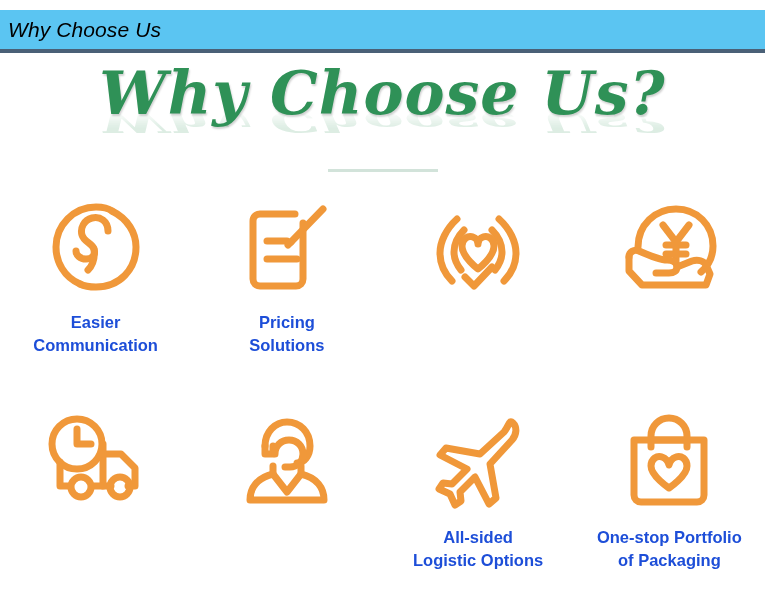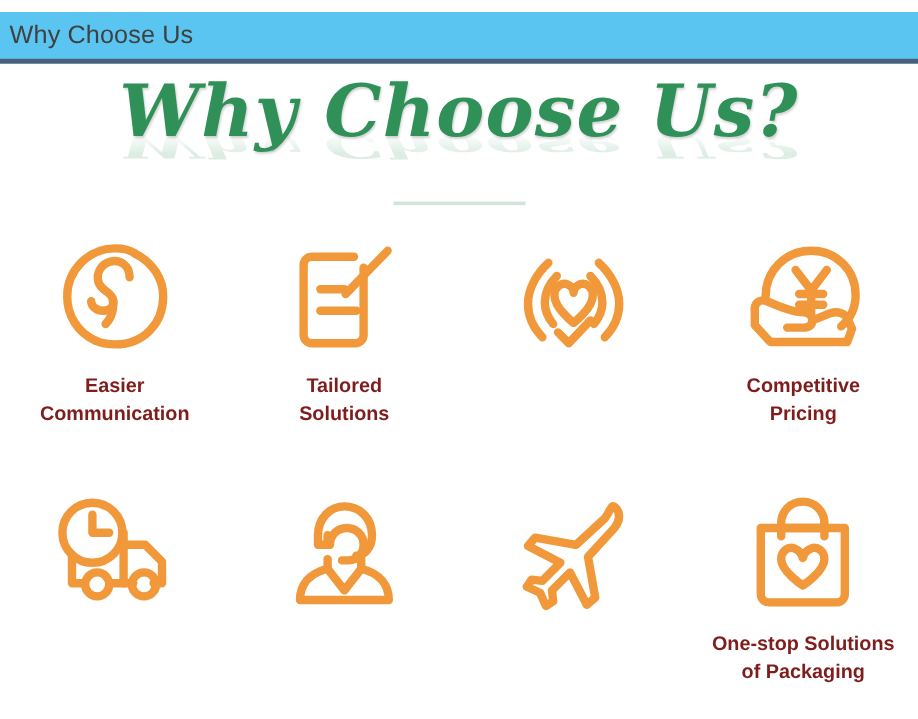--- a/index.html
+++ b/index.html
@@ -23,24 +23,25 @@
     width: 765px;
     height: 43px;
     background: #5bc5f2;
     border-bottom: 4px solid #4a6077;
     box-sizing: border-box;
     display: flex;
     align-items: center;
   }
   .header-title {
     font-size: 21px;
-    color: #404040;
+    color: #000000;
     padding-left: 8px;
     letter-spacing: 0.1px;
     white-space: nowrap;
+    font-style: italic;
   }
 
   
   .canvas {
     position: absolute;
     left: 0;
     top: 57px;
     width: 765px;
     height: 542px;
     background: #ffffff;
@@ -126,21 +127,21 @@
     height: 108px;
     display: flex;
     align-items: center;
     justify-content: center;
   }
   .feature-label {
     margin-top: 10px;
     text-align: center;
     font-size: 16.5px;
     font-weight: bold;
-    color: #7f1d1d;
+    color: #1d4ed8;
     line-height: 1.38;
     white-space: pre-line;
   }
   .icon-svg {
     display: block;
   }
 </style>
 </head>
 <body>
 
@@ -182,21 +183,21 @@
       <div class="cell">
         <div class="icon-box">
           <svg class="icon-svg" width="92" height="100" viewBox="0 0 92 100" fill="none" stroke="#f0983a" stroke-width="7" stroke-linecap="round" stroke-linejoin="round">
             <path d="M62 26 L62 82 C62 86 59 89 55 89 L19 89 C15 89 12 86 12 82 L12 24 C12 20 15 17 19 17 L54 17"></path>
             <path d="M26 44 L46 44"></path>
             <path d="M26 62 L56 62"></path>
             <path d="M50 45 L82 12"></path>
             <path d="M50 45 L47 48"></path>
           </svg>
         </div>
-        <div class="feature-label">Tailored
+        <div class="feature-label">Pricing
 Solutions</div>
       </div>
 
       <div class="cell">
         <div class="icon-box">
           <svg class="icon-svg" width="100" height="100" viewBox="0 0 100 100" fill="none" stroke="#f0983a" stroke-width="7" stroke-linecap="round" stroke-linejoin="round">
             <path d="M29 22 C18 32 12 45 12 56 C12 67 17 77 24 84"></path>
             <path d="M36 33 C29 40 26 48 26 55 C26 62 29 68 33 73"></path>
             <path d="M71 22 C82 32 88 45 88 56 C88 67 83 77 76 84"></path>
             <path d="M64 33 C71 40 74 48 74 55 C74 62 71 68 67 73"></path>
@@ -211,22 +212,20 @@
           <svg class="icon-svg" width="102" height="100" viewBox="0 0 102 100" fill="none" stroke="#f0983a" stroke-width="7" stroke-linecap="round" stroke-linejoin="round">
             <path d="M20 50 C20 28 37 12 58 12 C79 12 95 28 95 49 C95 60 90 69 83 75"></path>
             <path d="M45 28 L58 45 L71 28"></path>
             <path d="M58 45 L58 66"></path>
             <path d="M48 48 L68 48"></path>
             <path d="M48 57 L68 57"></path>
             <path d="M11 60 C11 55 16 52 21 54 C30 58 42 63 49 63 C56 63 59 66 59 70 C59 74 56 76 51 76 L38 76"></path>
             <path d="M59 70 L74 64 C80 62 86 64 88 68 L92 77 L88 88 L24 88 L11 74 L11 60"></path>
           </svg>
         </div>
-        <div class="feature-label">Competitive
-Pricing</div>
       </div>
 
     </div>
 
     <div class="row">
 
       <div class="cell">
         <div class="icon-box">
           <svg class="icon-svg" width="106" height="96" viewBox="0 0 106 96" fill="none" stroke="#f0983a" stroke-width="7" stroke-linecap="round" stroke-linejoin="round">
             <circle cx="34" cy="30" r="25"></circle>
@@ -255,31 +254,33 @@
           </svg>
         </div>
       </div>
 
       <div class="cell">
         <div class="icon-box">
           <svg class="icon-svg" width="100" height="96" viewBox="0 0 100 96" fill="none" stroke="#f0983a" stroke-width="7" stroke-linecap="round" stroke-linejoin="round">
             <path d="M85 9 C89 13 89 20 84 26 L62 50 L68 84 L61 90 L47 63 L32 78 L33 87 L27 91 L22 80 L11 75 L15 69 L24 70 L39 55 L12 41 L18 34 L52 40 L76 18 C81 12 81 5 85 9 Z"></path>
           </svg>
         </div>
+        <div class="feature-label">All-sided
+Logistic Options</div>
       </div>
 
       <div class="cell">
         <div class="icon-box">
           <svg class="icon-svg" width="96" height="96" viewBox="0 0 96 96" fill="none" stroke="#f0983a" stroke-width="7" stroke-linecap="round" stroke-linejoin="round">
             <path d="M13 26 L83 26 L83 81 C83 85 80 88 76 88 L20 88 C16 88 13 85 13 81 Z"></path>
             <path d="M30 33 L30 22 C30 12 38 4 48 4 C58 4 66 12 66 22 L66 33"></path>
             <path d="M33 26 L63 26"></path>
             <path d="M48 74 C48 74 30 62 30 52 C30 45 36 41 41 43 C44 44 47 47 48 51 C49 47 52 44 55 43 C60 41 66 45 66 52 C66 62 48 74 48 74 Z"></path>
           </svg>
         </div>
-        <div class="feature-label">One-stop Solutions
+        <div class="feature-label">One-stop Portfolio
 of Packaging</div>
       </div>
 
     </div>
 
   </div>
 </div>
 
 </body></html>

